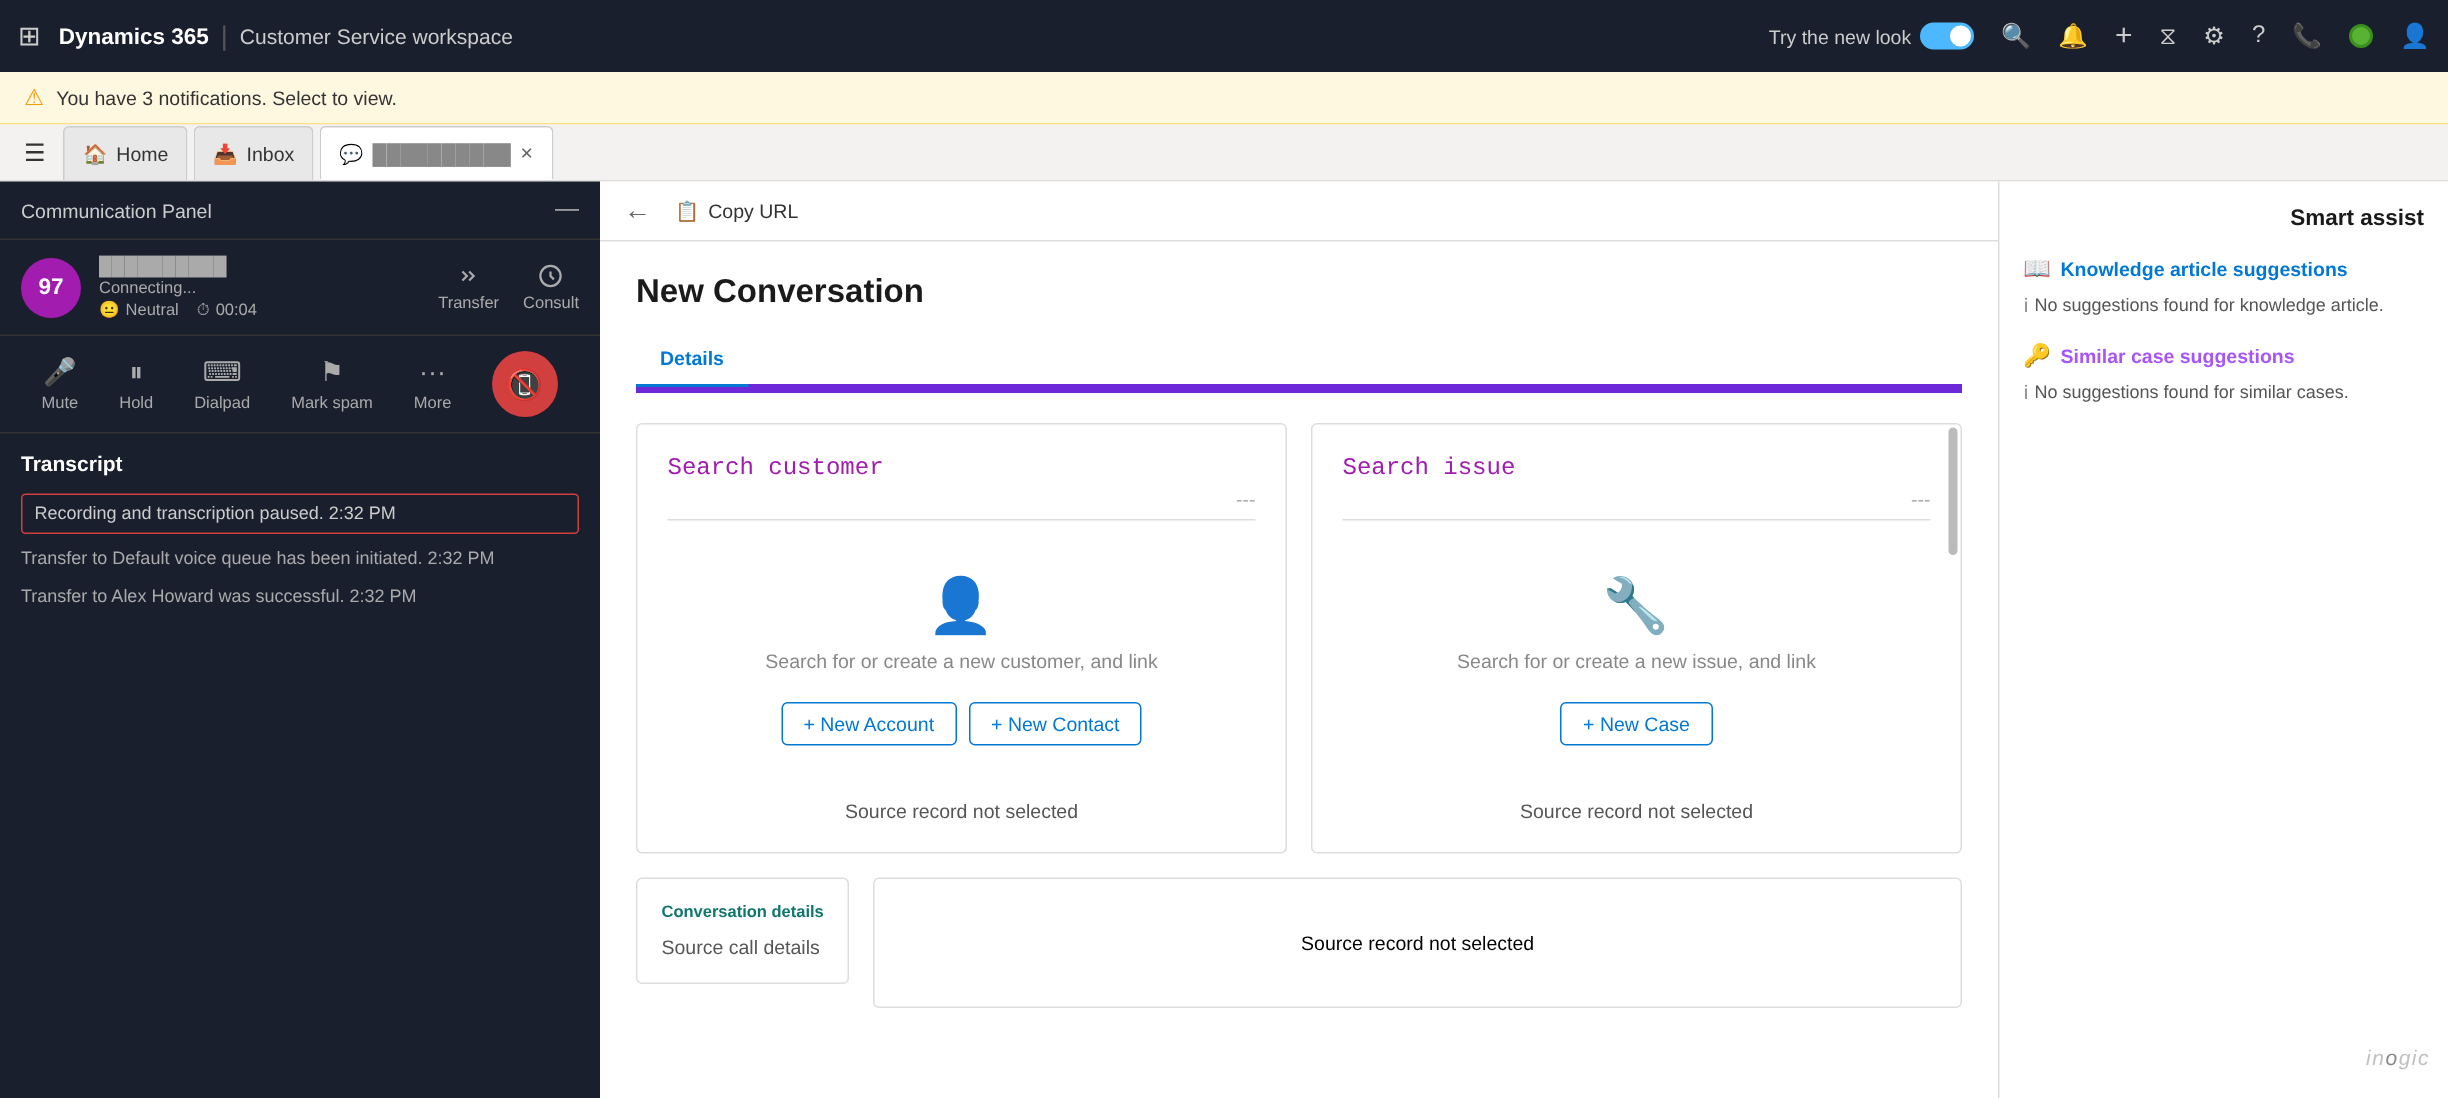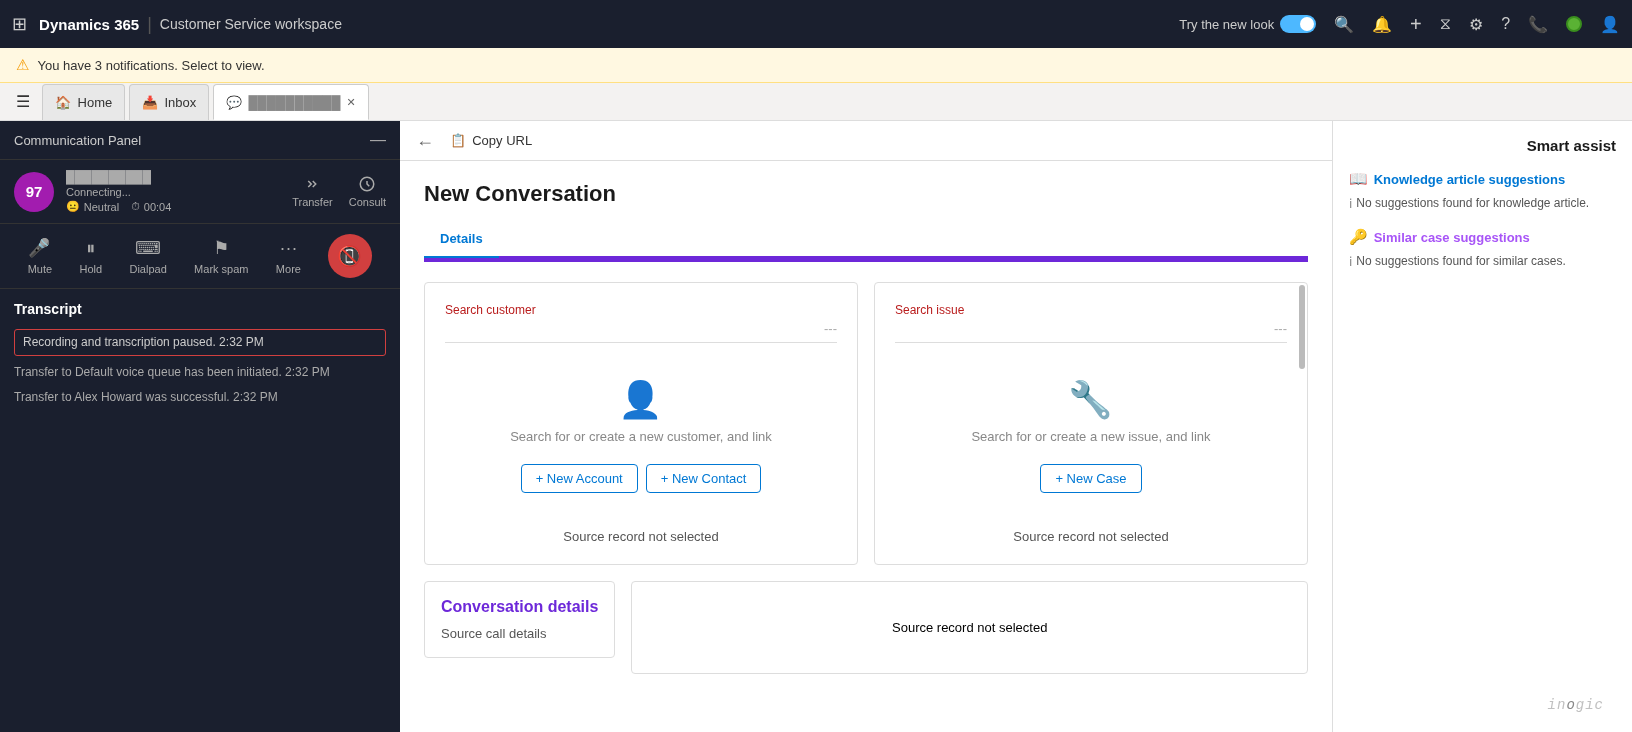--- a/index.html
+++ b/index.html
@@ -191,21 +191,21 @@
       border-bottom: 2px solid transparent; margin-bottom: -2px;
     }
     .tab-nav-item.active { color: #0078d4; border-bottom-color: #0078d4; font-weight: 600; }
 
     .two-col { display: flex; gap: 16px; margin-bottom: 16px; }
     .card {
       flex: 1; border: 1px solid #ddd; border-radius: 4px;
       padding: 20px; background: white; min-height: 200px;
     }
     .search-section { margin-bottom: 16px; }
-    .search-label { font-size: 12px; color: #b91c1c; margin-bottom: 4px; }
+    .search-label { font-size: 16px; color: #a21caf; margin-bottom: 4px; font-family: Liberation Mono, monospace; }
     .search-row { display: flex; align-items: center; gap: 8px; border-bottom: 1px solid #ddd; padding-bottom: 6px; }
     .search-input { border: none; outline: none; font-size: 13px; flex: 1; color: #333; }
     .search-dash { color: #aaa; font-size: 13px; }
 
     .card-center-content {
       display: flex; flex-direction: column; align-items: center;
       justify-content: center; padding: 20px; color: #888; font-size: 13px; gap: 8px;
     }
     .card-icon { font-size: 36px; color: #bbb; }
     .card-actions { display: flex; gap: 8px; margin-top: 12px; }
@@ -213,21 +213,21 @@
       border: 1px solid #0078d4; color: #0078d4;
       background: white; border-radius: 4px;
       padding: 6px 14px; font-size: 13px; cursor: pointer;
     }
     .source-record { font-size: 13px; color: #555; text-align: center; margin-top: 16px; }
 
     .conv-details-card {
       border: 1px solid #ddd; border-radius: 4px; padding: 16px;
       margin-bottom: 16px;
     }
-    .conv-details-title { font-size: 16px; font-weight: 600; color: #6d28d9; margin-bottom: 10px; }
+    .conv-details-title { font-size: 11px; font-weight: 600; color: #0f766e; margin-bottom: 10px; }
     .phone-details { font-size: 13px; color: #555; margin-top: 4px; }
 
     .source-card {
       flex: 1; border: 1px solid #ddd; border-radius: 4px;
       padding: 20px; background: white;
       display: flex; align-items: center; justify-content: center;
     }
 
     
     .smart-assist {
@@ -242,22 +242,22 @@
     .smart-section { margin-bottom: 16px; }
     .smart-section-title {
       display: flex; align-items: center; gap: 6px;
       font-size: 13px; font-weight: 600; color: #0078d4; margin-bottom: 6px;
     }
     .smart-section-icon { font-size: 15px; }
     .smart-section-body { font-size: 12px; color: #555; display: flex; align-items: center; gap: 4px; }
     .info-icon { color: #888; font-size: 13px; }
 
     .inogic-logo {
-      position: absolute; bottom: 20px; right: 28px;
-      font-size: 14px; color: #c0c0c0; font-style: italic; letter-spacing: 1px; font-family: Liberation Mono, monospace;
+      position: absolute; bottom: 20px; right: 12px;
+      font-size: 14px; color: #c0c0c0; font-style: italic; letter-spacing: 1px;
     }
   </style>
 </head>
 <body>
 
 <div class="top-nav">
   <span class="top-nav-grid">⊞</span>
   <div class="top-nav-brand">
     <span class="brand-name">Dynamics 365</span>
     <span class="separator">|</span>

